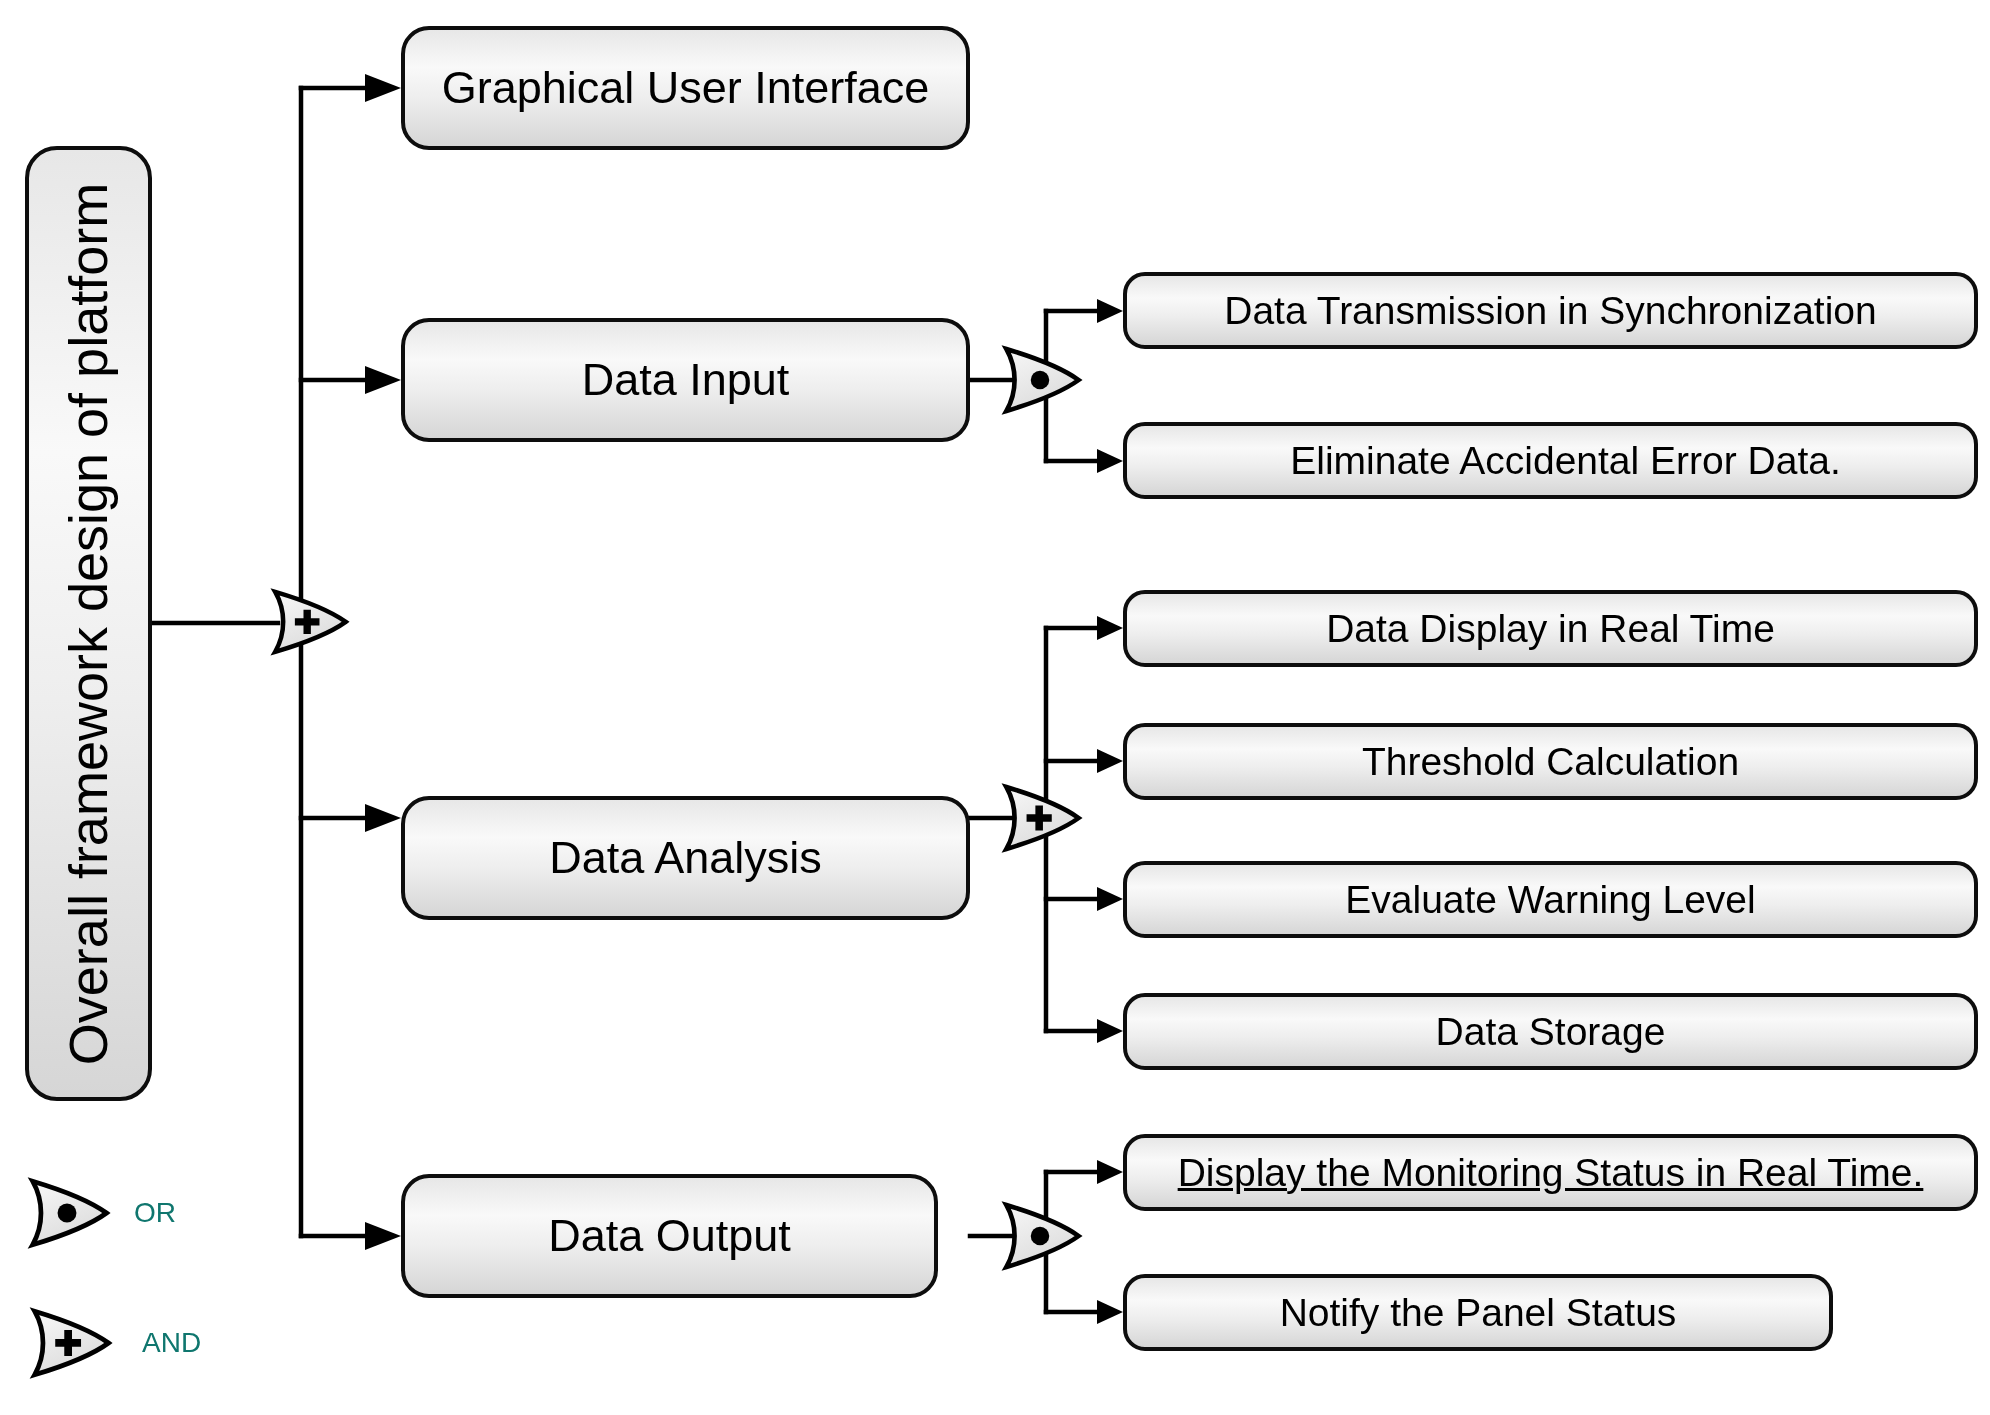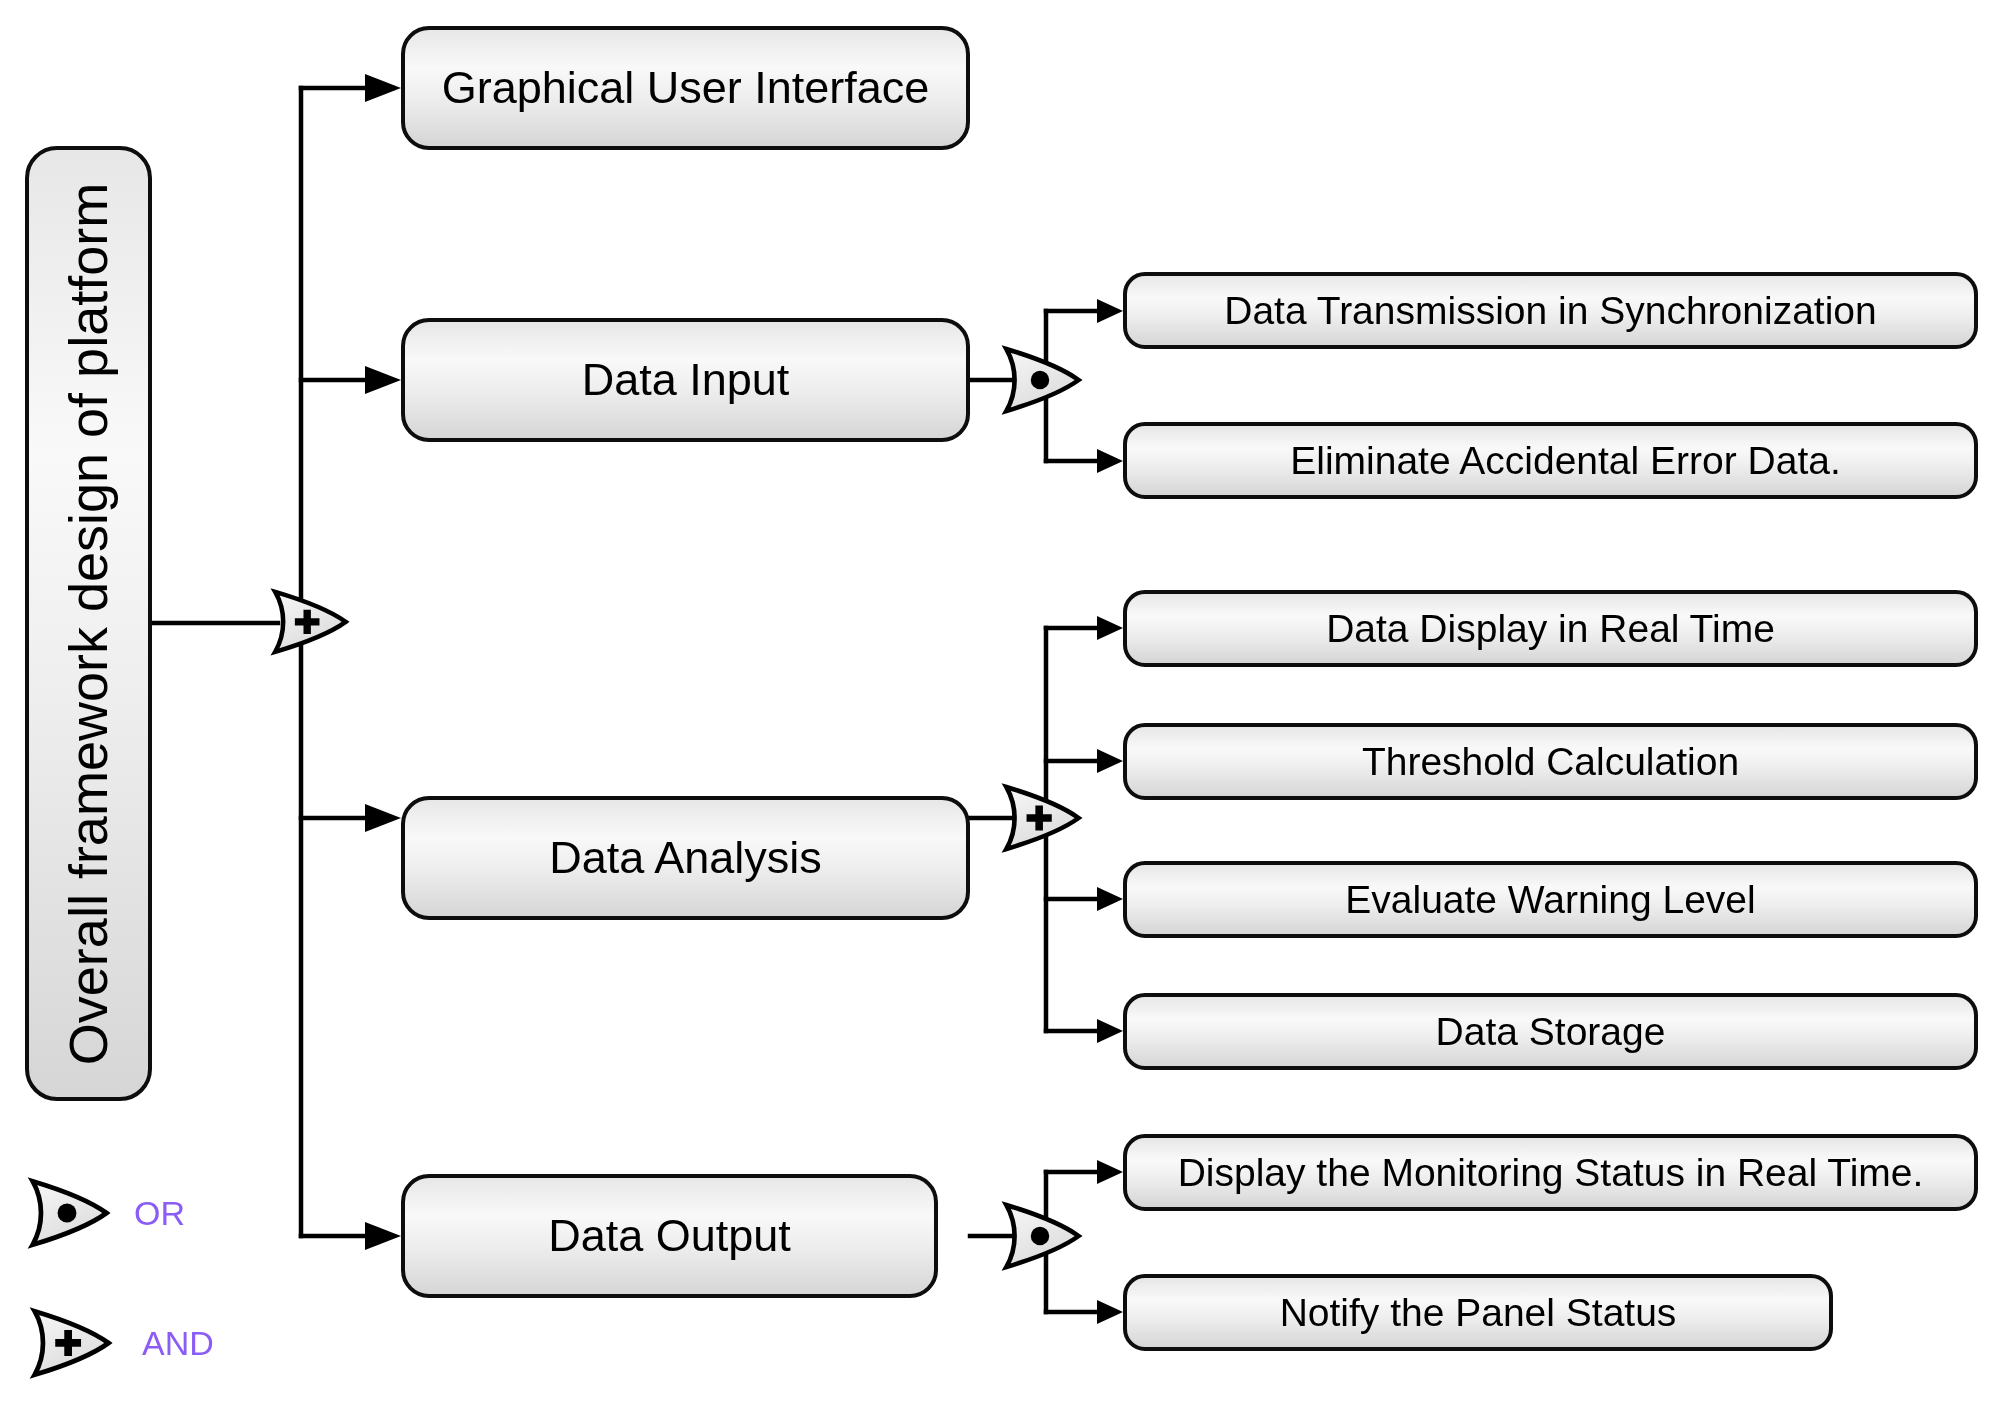--- a/index.html
+++ b/index.html
@@ -33,21 +33,21 @@
     border-radius:28px;
     font-size:45px;
   }
   .sub{
     border-radius:22px;
     font-size:39px;
   }
   .legend-label{
     position:absolute;
     display:flex;align-items:center;
-    font-size:34px;color:#8b5cf6;
+    font-size:28px;color:#0f766e;
     height:60px;
   }
 </style>
 </head>
 <body>
 
 <div id="stage">
 
   <svg id="wires" width="1990" height="1415" viewBox="0 0 1990 1415" xmlns="http://www.w3.org/2000/svg">
     <defs>
@@ -161,21 +161,21 @@
   <div class="node sub" style="left:1123px;top:723px;width:855px;height:77px;">
     <span>Threshold Calculation</span>
   </div>
   <div class="node sub" style="left:1123px;top:861px;width:855px;height:77px;">
     <span>Evaluate Warning Level</span>
   </div>
   <div class="node sub" style="left:1123px;top:993px;width:855px;height:77px;">
     <span>Data Storage</span>
   </div>
 
-  <div class="node sub" style="left:1123px;top:1134px;width:855px;height:77px;">
+  <div class="node sub" style="left:1123px;top:1134px;width:855px;height:77px;text-decoration:underline;">
     <span>Display the Monitoring Status in Real Time.</span>
   </div>
   <div class="node sub" style="left:1123px;top:1274px;width:710px;height:77px;">
     <span>Notify the Panel Status</span>
   </div>
 
   <div class="legend-label" style="left:134px;top:1183px;">
     <span>OR</span>
   </div>
   <div class="legend-label" style="left:142px;top:1313px;text-align:center;">

